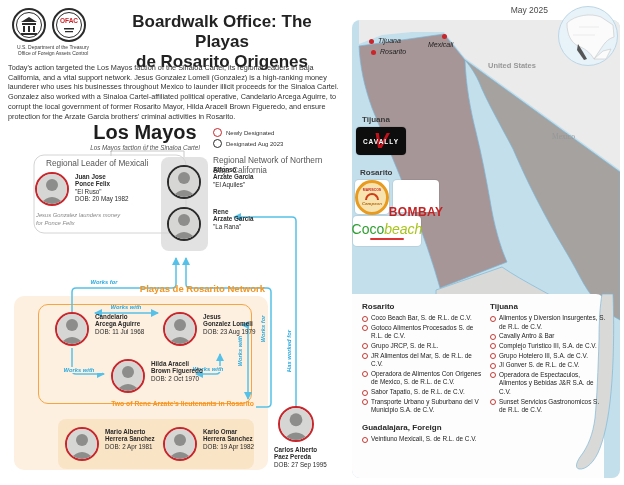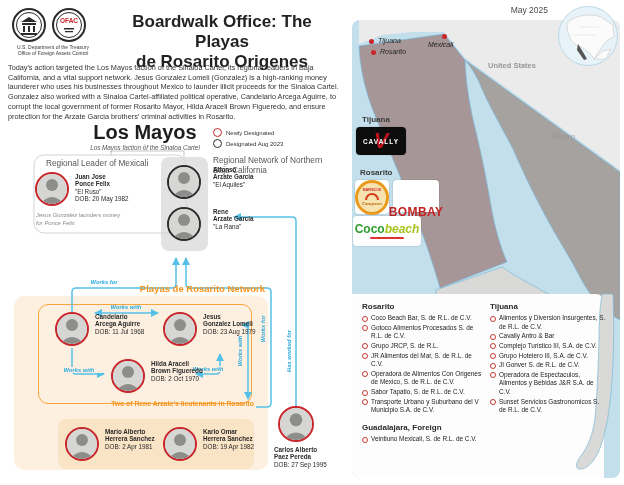--- a/index.html
+++ b/index.html
@@ -97,21 +97,21 @@
     border-radius:8px 8px 0 0;margin:1px 0;}
   .mariscos .m2{font-size:4.4px;font-style:italic;font-weight:bold;color:#b96a10;}
   .bombay{left:41px;top:160px;width:46px;height:32px;background:#fff;
     display:flex;flex-direction:column;align-items:center;justify-content:center;}
   .bombay .roof{width:26px;height:8px;background:#8c1f16;
     clip-path:polygon(15% 100%,0 35%,20% 35%,25% 0,75% 0,80% 35%,100% 35%,85% 100%);}
   .bombay .t{font-size:12px;font-weight:bold;color:#c42222;letter-spacing:.4px;margin-top:32px;}
   .bombay .bar{width:34px;height:3px;background:#8c1f16;}
   .cocobeach{left:1px;top:196px;width:68px;height:30px;background:#fff;
     display:flex;flex-direction:column;align-items:center;justify-content:center;}
-  .cocobeach .t1{font-size:12px;font-weight:bold;line-height:1;}
+  .cocobeach .t1{font-size:14px;font-weight:normal;line-height:1;}
   .cocobeach .t1 .g{color:#2f9e2f;} .cocobeach .t1 .y{color:#a9c41c;font-style:italic;}
   .cocobeach .sq{width:34px;height:2px;background:#d33;border-radius:2px;margin-top:2px;}
   .cantaritos{left:1px;top:229px;width:58px;height:28px;background:#f2d022;border:1px solid #d8b50a;
     display:flex;flex-direction:column;align-items:center;justify-content:center;}
   .cantaritos .t1{font-size:3.6px;font-weight:bold;color:#b22;}
   .cantaritos .t2{font-family:"Liberation Serif",serif;font-style:italic;font-weight:bold;
     font-size:9.5px;color:#3a2a10;line-height:1;}
 
   
   .biz-col{position:absolute;font-size:6.4px;color:#222;}

